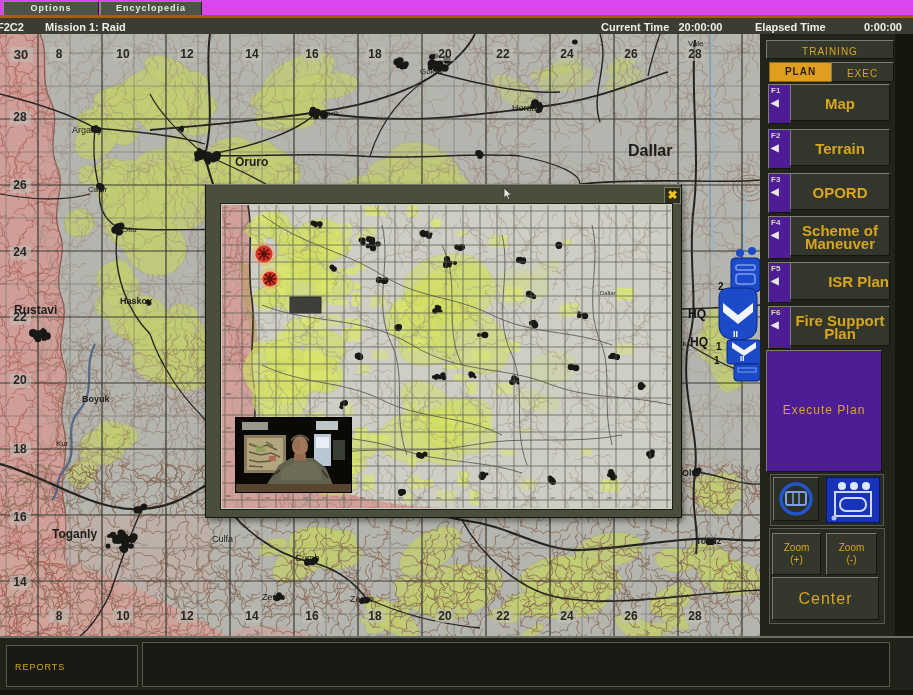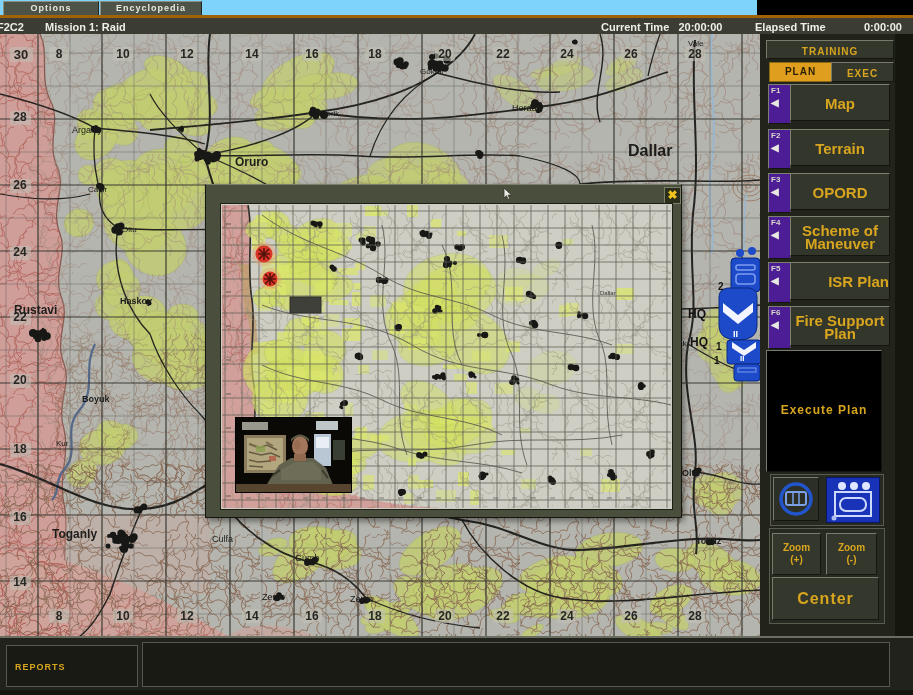--- a/index.html
+++ b/index.html
@@ -1,30 +1,30 @@
 <!DOCTYPE html>
 <html><head>
 <meta charset="utf-8">
 <style>
   html,body{margin:0;padding:0;background:#000;}
   body{width:913px;height:695px;overflow:hidden;position:relative;
        font-family:"Liberation Sans",sans-serif;}
   .abs{position:absolute;}
   
-  #tabbar{left:0;top:0;width:757px;height:15px;background:#7dd3fc;}
+  #tabbar{left:0;top:0;width:913px;height:15px;background:#d946ef;}
   .toptab{position:absolute;top:1px;height:13px;background:#4e5347;
       border-top:1px solid #8a8f80;border-left:1px solid #8a8f80;border-right:1px solid #23251f;
       color:#e8e8e0;font-size:9px;font-weight:bold;text-align:center;line-height:13px;
       letter-spacing:1px;}
   
   #menubar{left:0;top:15px;width:913px;height:19px;background:#3b3d33;
       border-top:3px solid #a16207;color:#efefe8;font-size:11px;font-weight:bold;}
   
   #sidebar{left:760px;top:34px;width:153px;height:602px;background:#22241c;}
-  .sbtxt{color:#d8a51e;font-weight:bold;}
+  .sbtxt{color:#d8a51e;font-weight:normal;}
   .bev{background:#34372c;border-top:1px solid #787c6c;border-left:1px solid #787c6c;
        border-right:1px solid #15160f;border-bottom:1px solid #15160f;}
   
   #botbar{left:0;top:636px;width:913px;height:59px;background:#20221b;
       border-top:2px solid #6a6e60;}
   .botbox{position:absolute;background:#181a13;border:1px solid #55584a;}
   
   .fbtn{position:absolute;left:8px;width:124px;}
   .fn{position:absolute;left:0;top:0;width:19px;background:#4c1d95;
       border-top:1px solid #7c8070;border-left:1px solid #7c8070;
@@ -1060,21 +1060,21 @@
     </div>
   <div class="fbtn" style="top:228px;height:40px;padding-left:8px;">
       <div class="fn" style="height:38px;">F5<br><span class="tri">◀</span></div>
       <div class="fl" style="height:38px;line-height:38px;text-align:right;">ISR Plan</div>
     </div>
   <div class="fbtn" style="top:272px;height:42px;">
       <div class="fn" style="height:40px;">F6<br><span class="tri">◀</span></div>
       <div class="fl" style="height:40px;padding-top:7px;line-height:13px;">Fire Support<br>Plan</div>
     </div>
 
-  <div class="abs bev" style="left:6px;top:316px;width:114px;height:120px;background:#000000;">
+  <div class="abs bev" style="left:6px;top:316px;width:114px;height:120px;background:#4c1d95;">
      <div class="sbtxt" style="text-align:center;margin-top:52px;font-size:12px;letter-spacing:1px;">Execute Plan</div>
   </div>
 
   <div class="abs" style="left:10px;top:440px;width:112px;height:50px;border:1px solid #585c4c;background:#272a20;"></div>
   <div class="abs bev" style="left:13px;top:443px;width:44px;height:42px;background:#2c2f25;">
      <svg width="44" height="42">
        <circle cx="22" cy="21" r="15" fill="none" stroke="#2255cc" stroke-width="3.5"></circle>
        <rect x="12" y="14" width="20" height="13" rx="2" fill="none" stroke="#7aa0e8" stroke-width="2"></rect>
        <line x1="19" y1="14" x2="19" y2="27" stroke="#7aa0e8" stroke-width="1.5"></line>
        <line x1="25" y1="14" x2="25" y2="27" stroke="#7aa0e8" stroke-width="1.5"></line>

